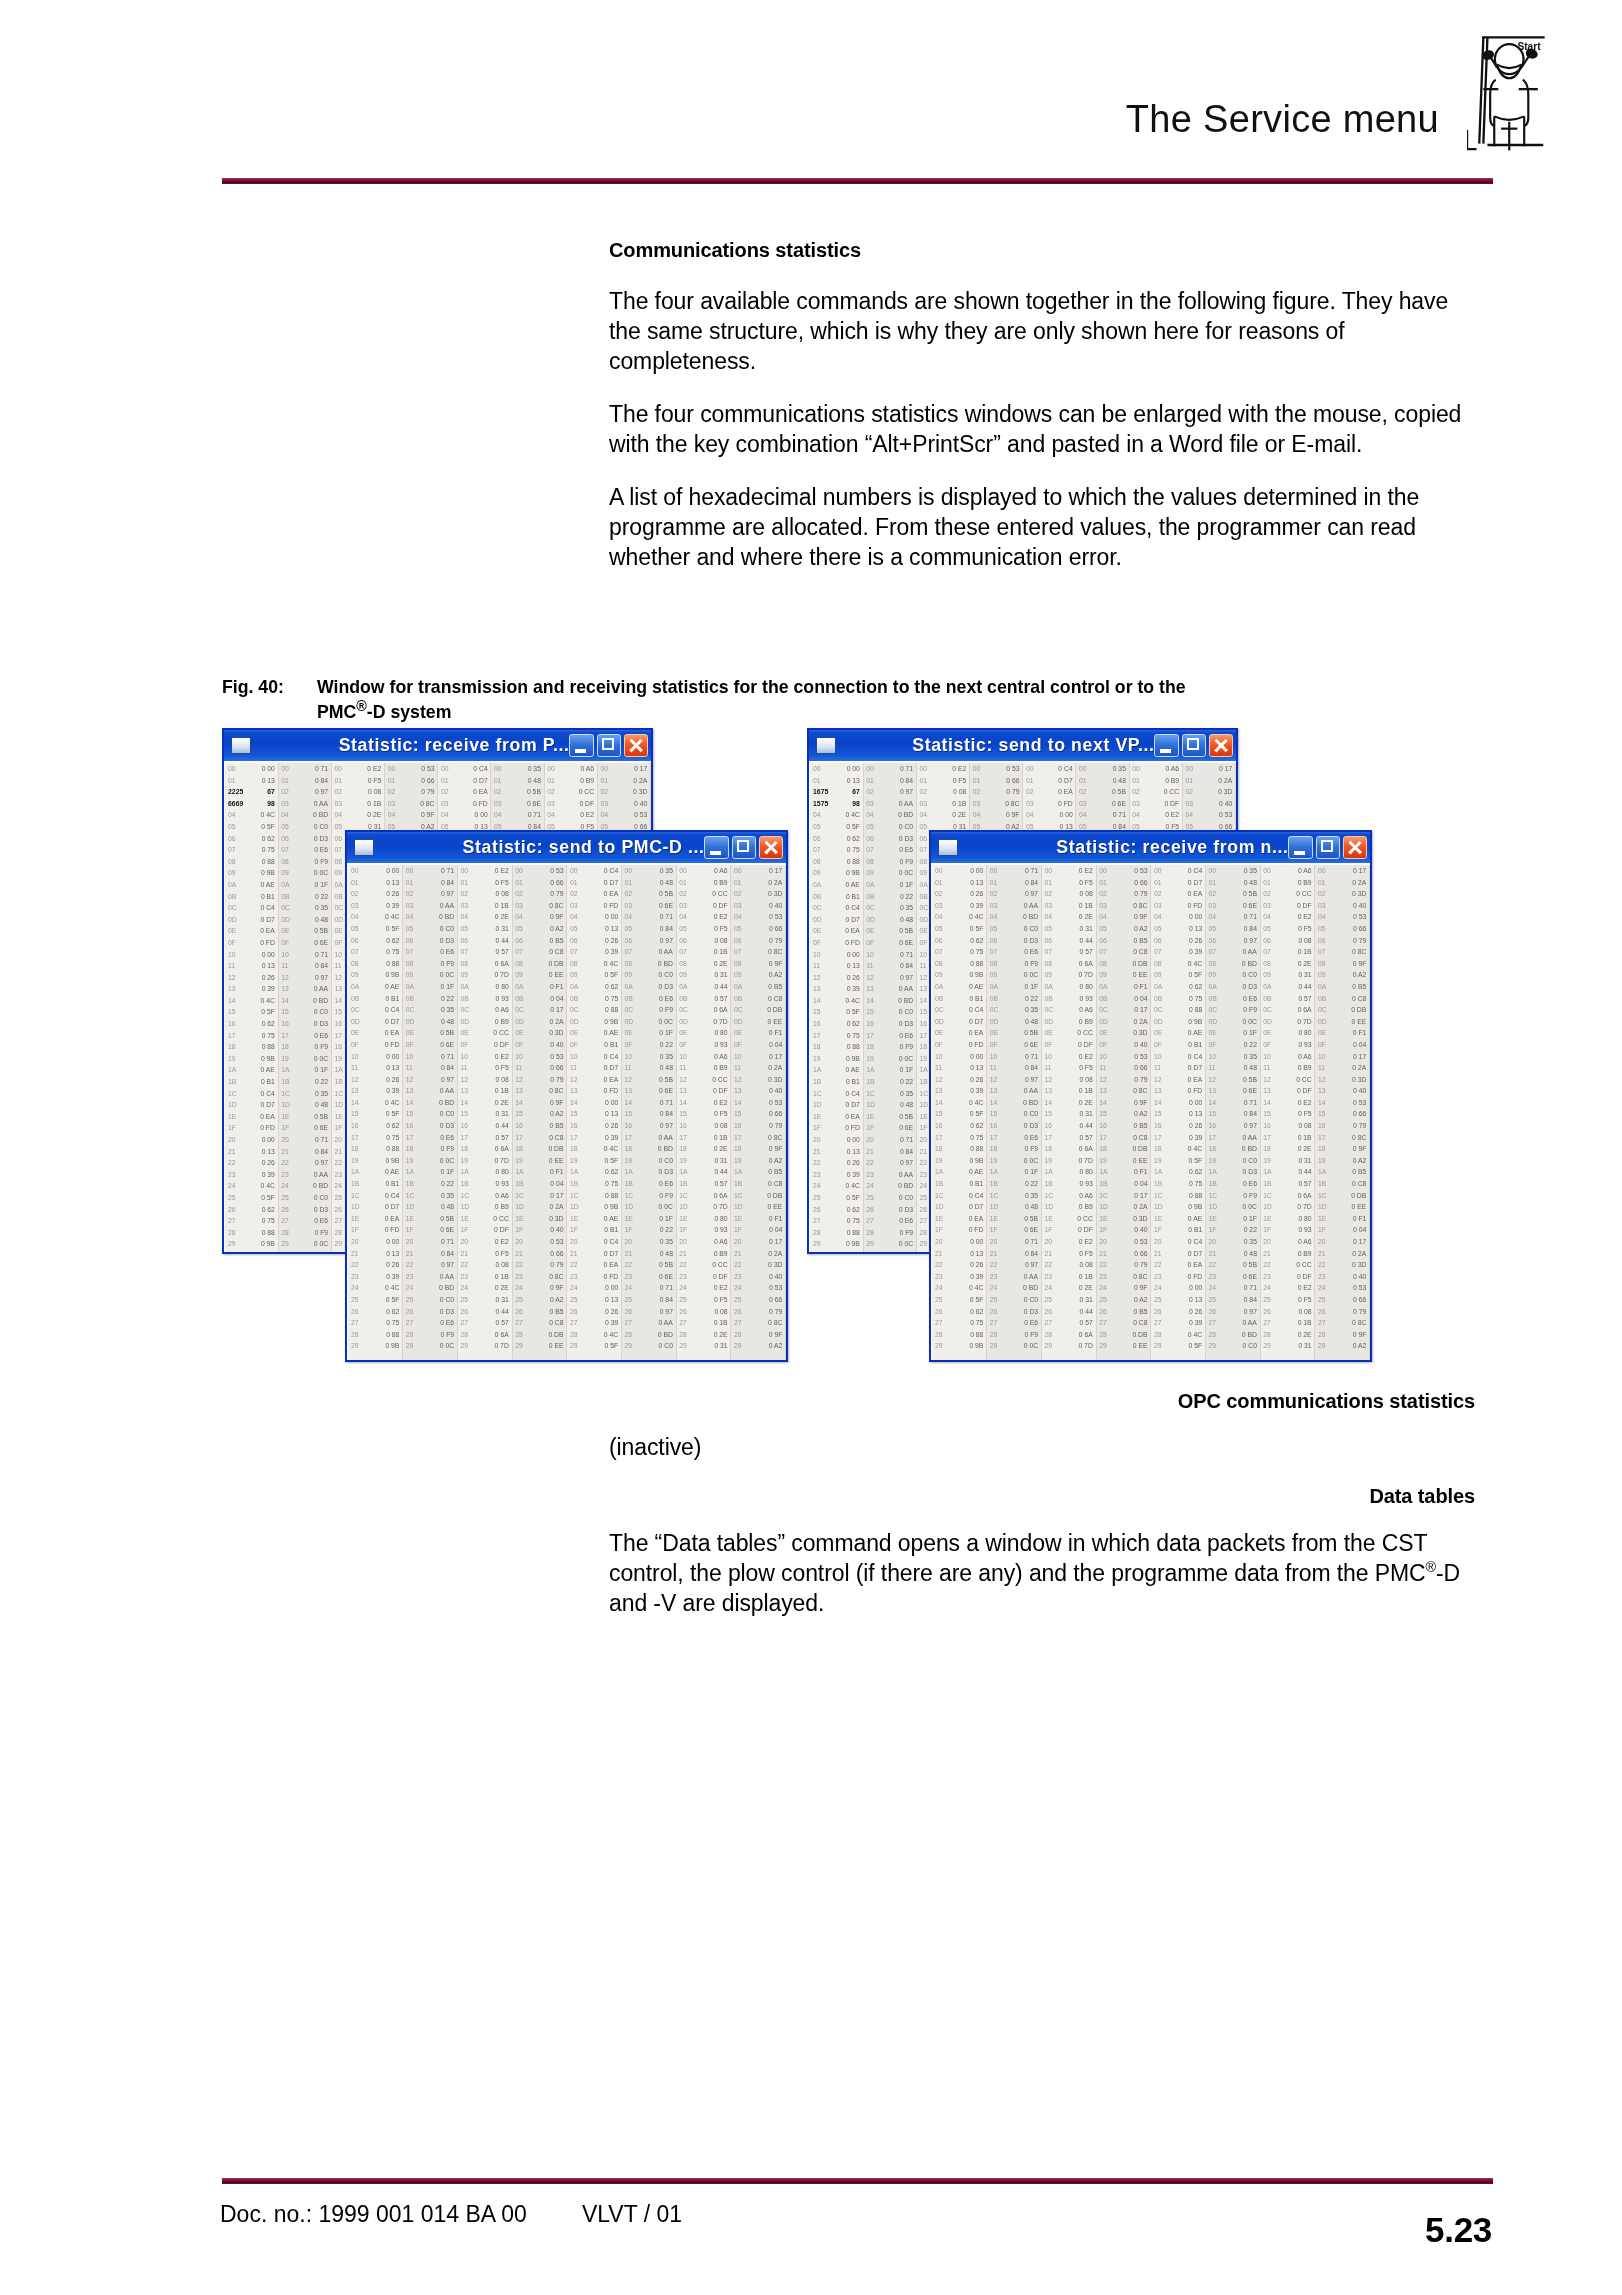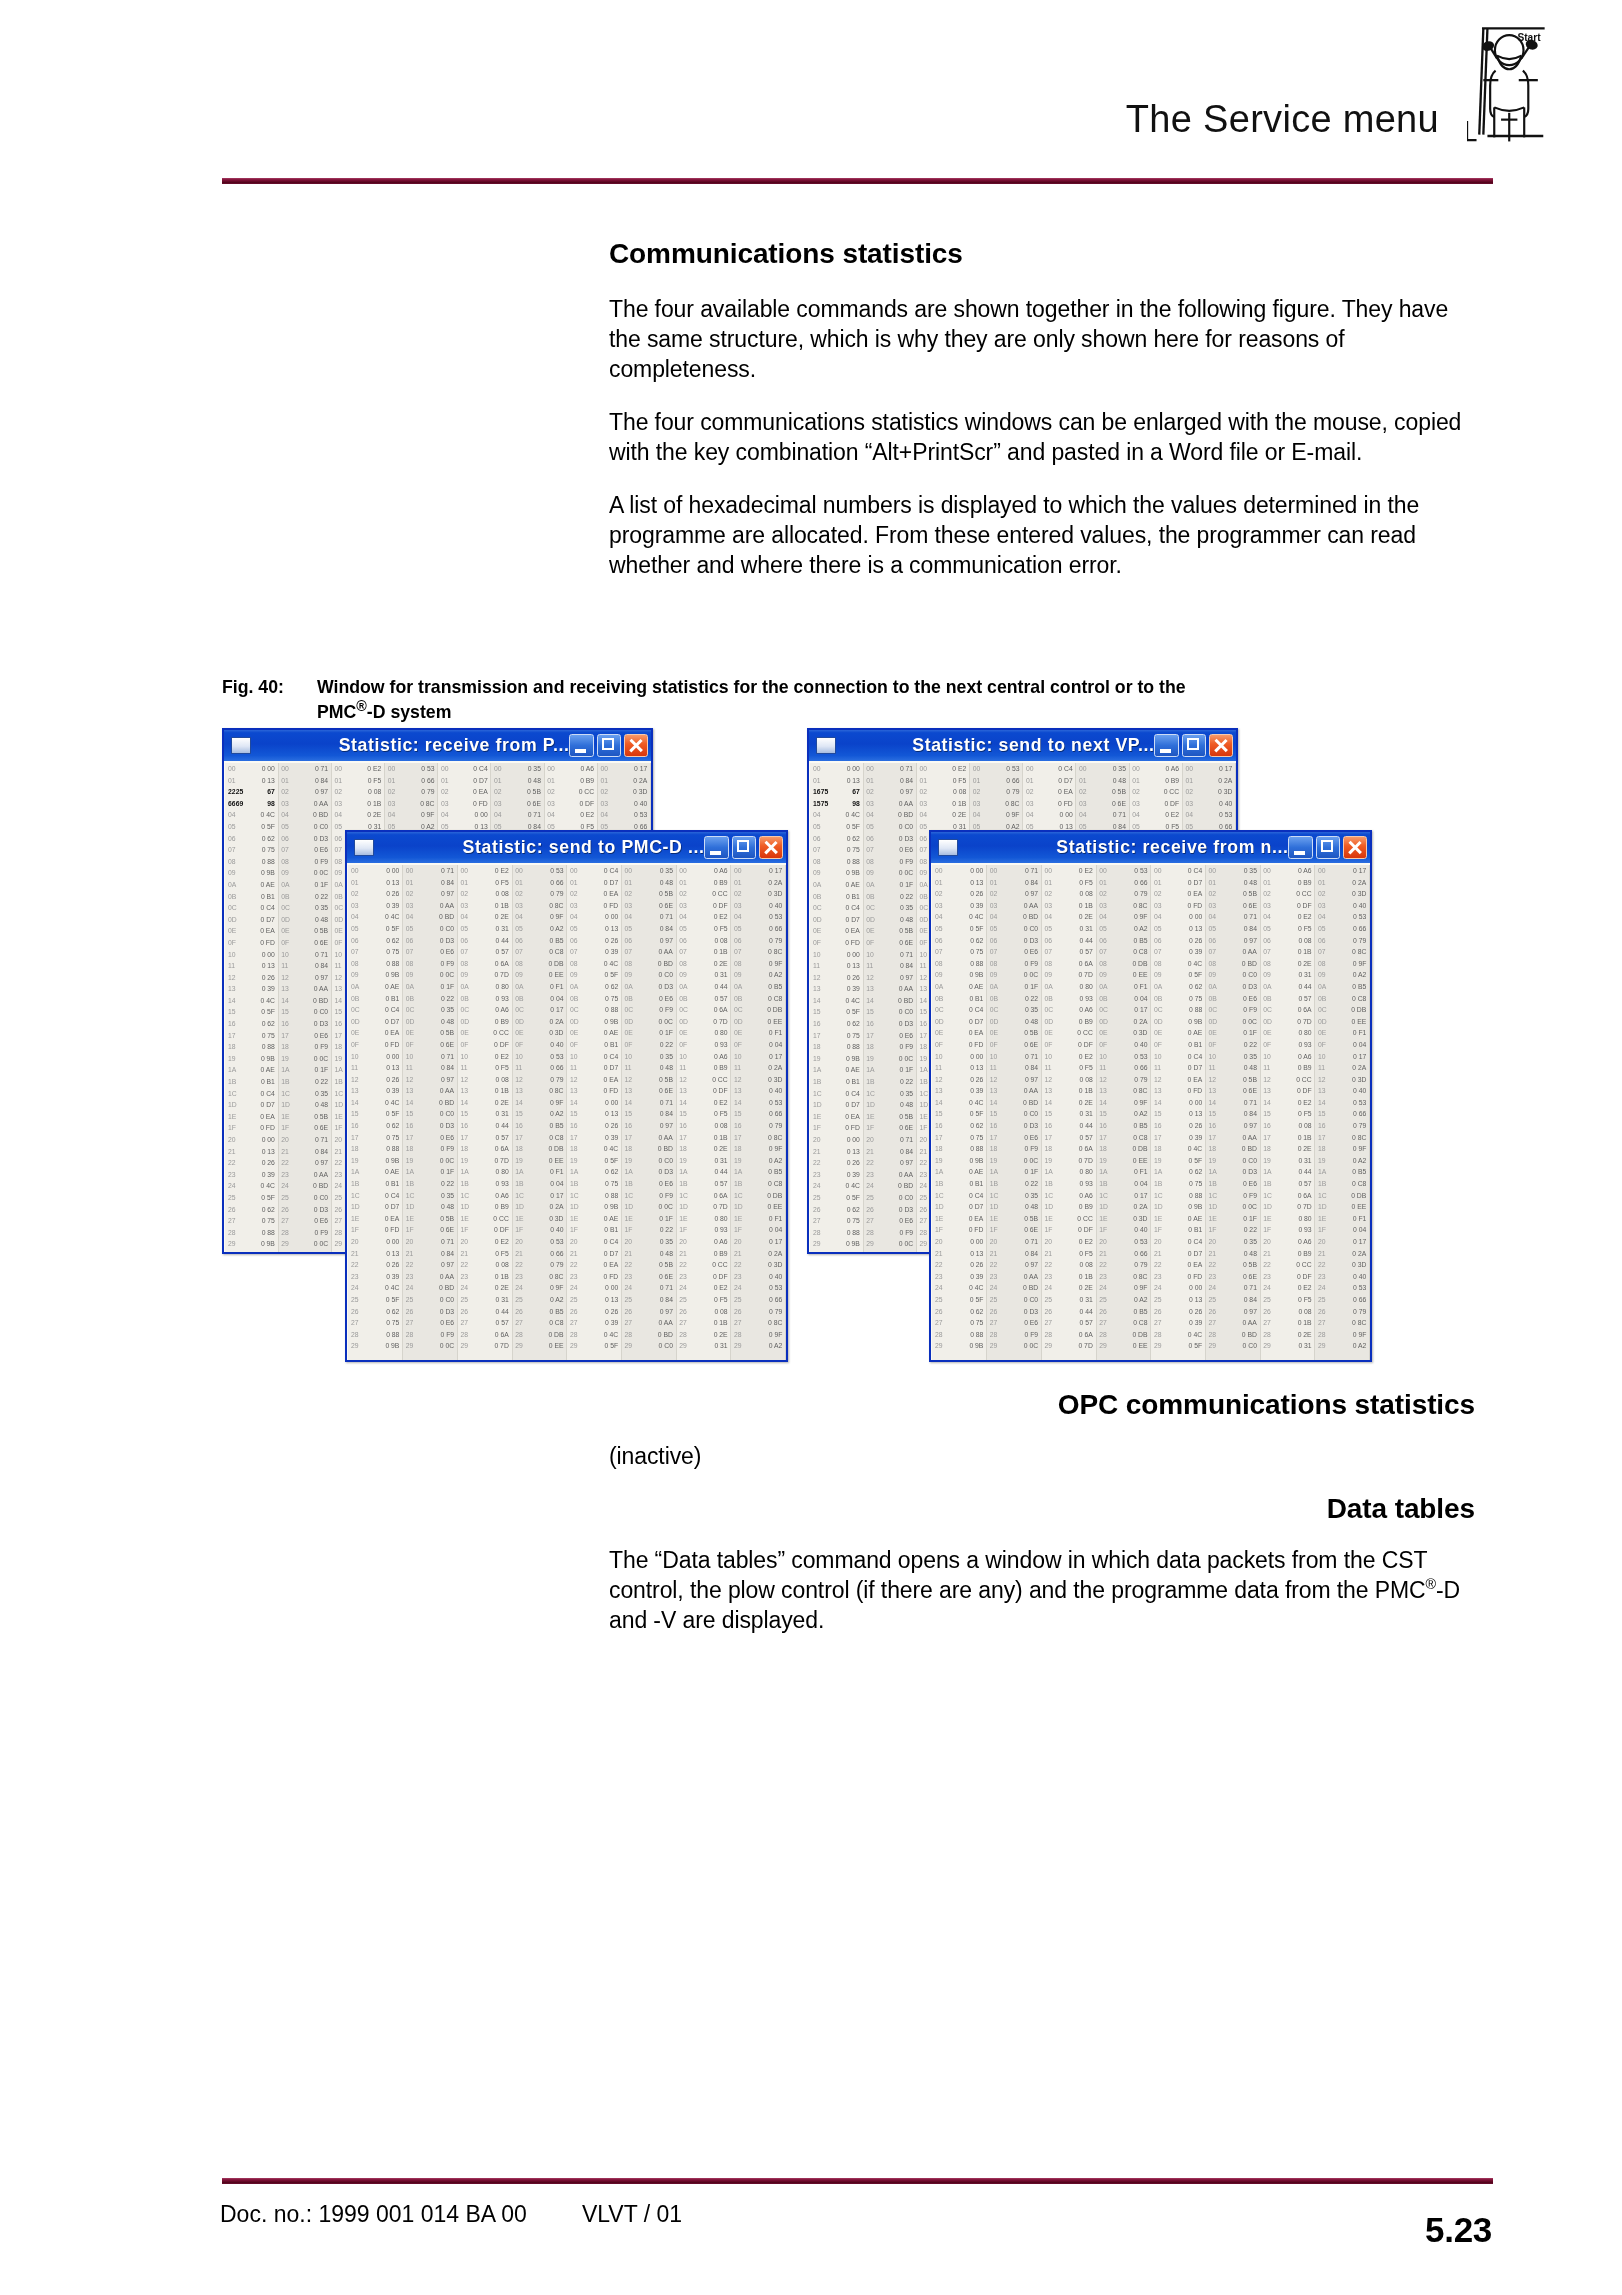--- a/index.html
+++ b/index.html
@@ -31,21 +31,21 @@
     font-size: 38px;
     font-weight: 400;
     letter-spacing: 0.3px;
     white-space: nowrap;
     color: #111;
     margin-left: 7px;
   }
   #header-pictogram {
     position: absolute;
     left: 1467px;
-    top: 20px;
+    top: 29px;
     width: 79px;
     height: 123px;
   }
   .rule {
     position: absolute;
     left: 222px;
     width: 1271px;
     height: 6.1px;
     background: linear-gradient(to bottom,
       #a8436a 0%, #8d1b43 18%, #6e0b2c 50%, #4c0418 82%, #78123a 100%);
@@ -54,21 +54,21 @@
   #footer-rule { top: 2178px; }
 
   
   #content {
     position: absolute;
     left: 609px;
     top: 239px;
     width: 866px;
   }
   h2.section-heading {
-    font-size: 28px;
+    font-size: 20px;
     font-weight: bold;
     margin: 0 0 24.5px 0;
     letter-spacing: -0.1px;
     line-height: 1.1;
   }
   h2.section-heading.tight { margin-bottom: 20.4px; text-align: right; }
   p.body-text {
     font-size: 23px;
     line-height: 30px;
     margin: 0 0 23px 0;

